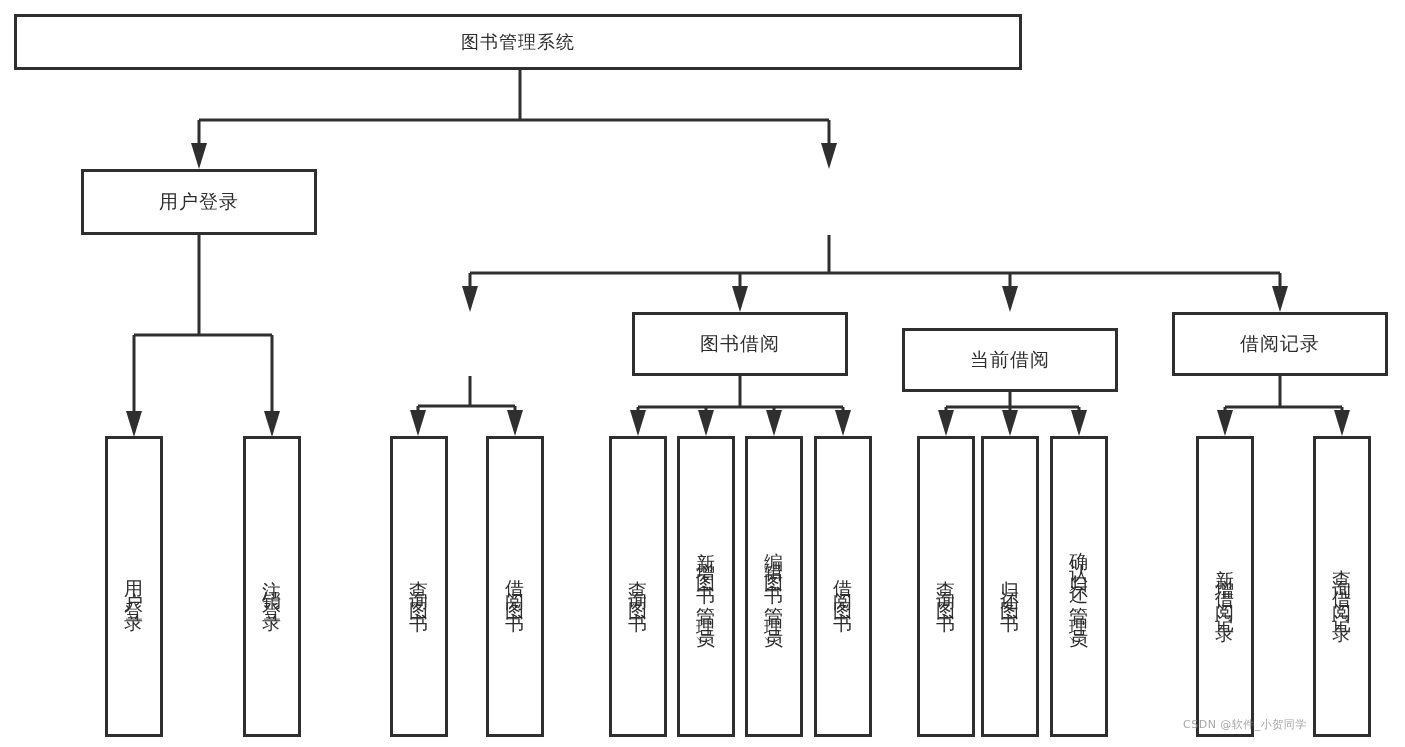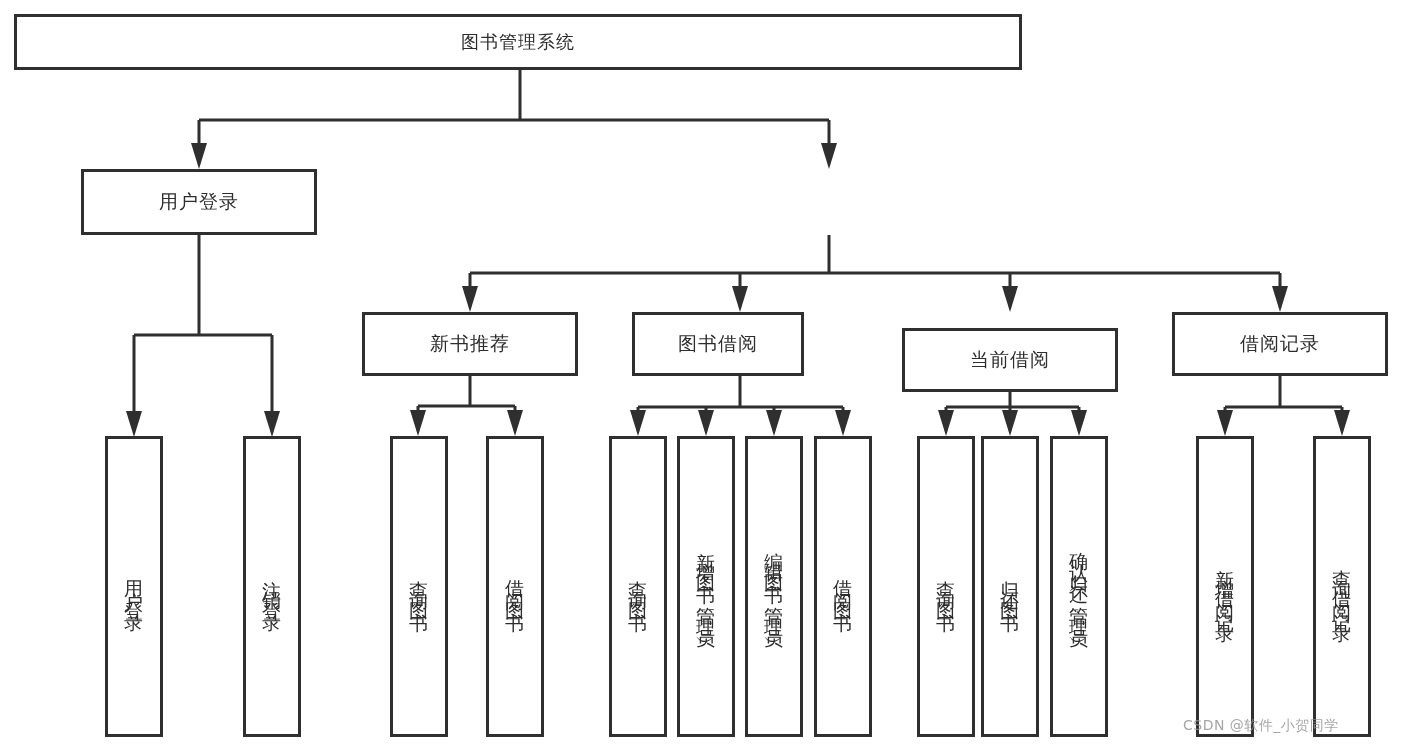--- a/index.html
+++ b/index.html
@@ -37,21 +37,21 @@
     writing-mode: vertical-rl;
     text-orientation: mixed;
     font-size: 19px;
     letter-spacing: 11px;
     line-height: 1;
   }
   .watermark {
     position: absolute;
     left: 1183px;
     top: 717px;
-    font-size: 14px;
+    font-size: 11px;
     letter-spacing: 0.5px;
     color: rgba(145, 145, 145, 0.82);
     white-space: nowrap;
     z-index: 10;
   }
 </style>
 </head>
 <body>
 
 <div class="canvas">
@@ -97,24 +97,21 @@
   </svg>
 
   <div class="node" style="left:14px; top:14px; width:1008px; height:56px;">
     <span class="h-label root-label">图书管理系统</span>
   </div>
 
   <div class="node" style="left:81px; top:169px; width:236px; height:66px;">
     <span class="h-label">用户登录</span>
   </div>
 
-  <div class="node" style="left:362px; top:312px; width:216px; height:64px;">
-    <span class="h-label">新书推荐</span>
-  </div>
-  <div class="node" style="left:632px; top:312px; width:172px; height:64px;">
+  <div class="node" style="left:632px; top:312px; width:216px; height:64px;">
     <span class="h-label">图书借阅</span>
   </div>
   <div class="node" style="left:902px; top:312px; width:216px; height:64px;margin-top:16px;">
     <span class="h-label">当前借阅</span>
   </div>
   <div class="node" style="left:1172px; top:312px; width:216px; height:64px;">
     <span class="h-label">借阅记录</span>
   </div>
 
   <div class="node" style="left:105px; top:436px; width:58px; height:301px;">

